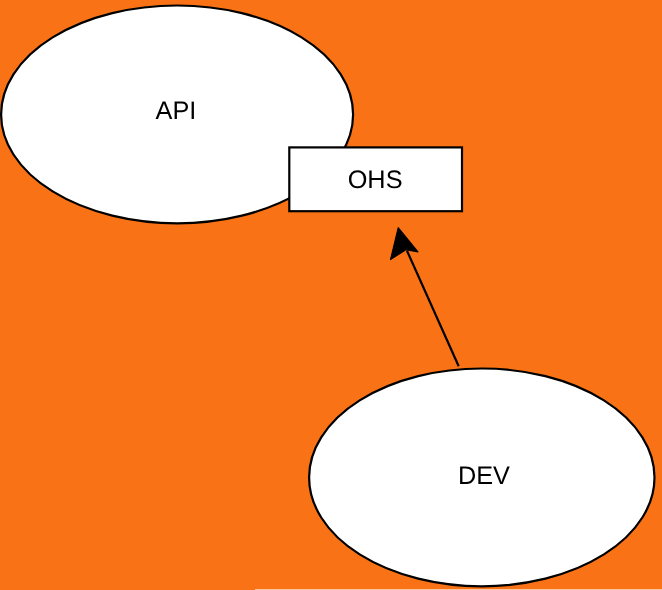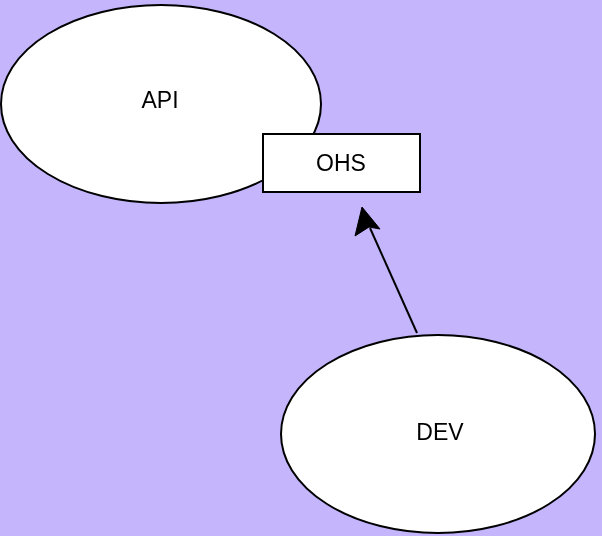--- a/index.html
+++ b/index.html
@@ -4,21 +4,21 @@
 <style>
   html, body {
     margin: 0;
     padding: 0;
     background: #ffffff;
   }
   .canvas {
     position: relative;
     width: 602px;
     height: 536px;
-    background: #c4b5fd;
+    background: #f97316;
     overflow: hidden;
     font-family: "Liberation Sans", sans-serif;
   }
   svg.diagram {
     display: block;
     width: 602px;
     height: 536px;
   }
   .node-shape {
     fill: #ffffff;

